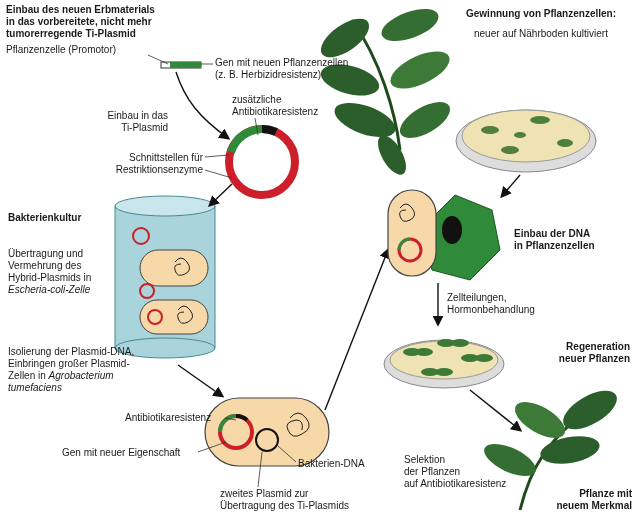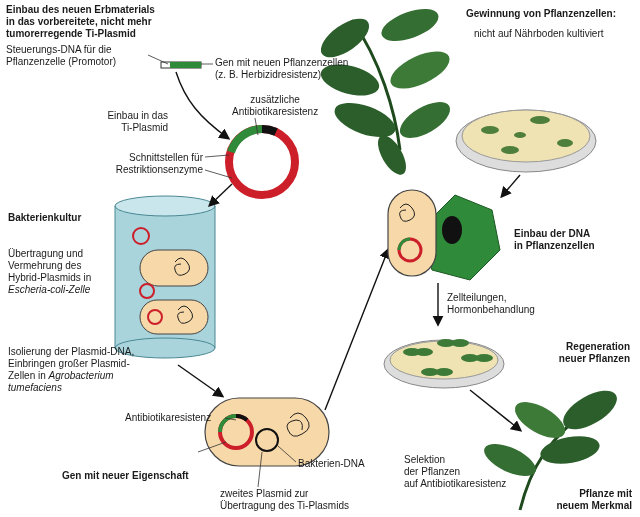--- a/index.html
+++ b/index.html
@@ -1,21 +1,21 @@
 <!DOCTYPE html>
 <html><head>
 <meta charset="utf-8">
 <style>
   html, body { margin: 0; padding: 0; background: #ffffff; }
   body { width: 640px; height: 517px; position: relative; overflow: hidden;
          font-family: "Liberation Sans", sans-serif; color: #111; }
   svg#diagram { position: absolute; left: 0; top: 0; }
   .lbl { position: absolute; font-size: 10px; line-height: 12px; color: #1a1a1a; white-space: nowrap; }
   .b { font-weight: bold; }
-  .ctr { text-align: center; }
+  .ctr { }
   .rt { text-align: right; }
   i { font-style: italic; margin-top: 13px; }
 </style>
 </head>
 <body>
 
 <svg id="diagram" width="640" height="517" viewBox="0 0 640 517">
   <defs>
     <marker id="ah" markerWidth="8" markerHeight="8" refX="6" refY="4" orient="auto">
       <path d="M0,0 L8,4 L0,8 z" fill="#111"></path>
@@ -129,21 +129,20 @@
     <ellipse cx="510" cy="460" rx="28" ry="12" transform="rotate(25 510 460)" fill="#356e32"></ellipse>
   </g>
 </svg>
 
 <div class="lbl b" style="left:6px;top:4px;">
   <div>Einbau des neuen Erbmaterials</div>
   <div>in das vorbereitete, nicht mehr</div>
   <div>tumorerregende Ti-Plasmid</div>
 </div>
 <div class="lbl" style="left:6px;top:44px;">
-  <div>Steuerungs-DNA für die</div>
   <div>Pflanzenzelle (Promotor)</div>
 </div>
 <div class="lbl" style="left:215px;top:57px;">
   <div>Gen mit neuen Pflanzenzellen</div>
   <div>(z. B. Herbizidresistenz)</div>
 </div>
 <div class="lbl rt" style="left:98px;top:110px;width:70px;">
   <div>Einbau in das</div>
   <div>Ti-Plasmid</div>
 </div>
@@ -163,30 +162,30 @@
   <div><i>Escheria-coli-Zelle</i></div>
 </div>
 <div class="lbl" style="left:8px;top:346px;">
   <div>Isolierung der Plasmid-DNA,</div>
   <div>Einbringen großer Plasmid-</div>
   <div><span>Zellen in</span> <i>Agrobacterium</i></div>
   <div><i>tumefaciens</i></div>
 </div>
 
 <div class="lbl" style="left:125px;top:412px;">Antibiotikaresistenz</div>
-<div class="lbl" style="left:62px;top:470px;font-weight:bold;">Gen mit neuer Eigenschaft</div>
+<div class="lbl" style="left:62px;top:447px;">Gen mit neuer Eigenschaft</div>
 <div class="lbl" style="left:298px;top:458px;">Bakterien-DNA</div>
 <div class="lbl" style="left:220px;top:488px;">
   <div>zweites Plasmid zur</div>
   <div>Übertragung des Ti-Plasmids</div>
 </div>
 
 <div class="lbl b" style="left:466px;top:8px;">Gewinnung von Pflanzenzellen:</div>
 <div class="lbl" style="left:474px;top:28px;">
-  <div>nicht auf Nährboden kultiviert</div>
+  <div>neuer auf Nährboden kultiviert</div>
 </div>
 <div class="lbl b" style="left:514px;top:228px;">
   <div>Einbau der DNA</div>
   <div>in Pflanzenzellen</div>
 </div>
 <div class="lbl" style="left:447px;top:292px;">
   <div>Zellteilungen,</div>
   <div>Hormonbehandlung</div>
 </div>
 <div class="lbl b rt" style="left:520px;top:341px;width:110px;">

